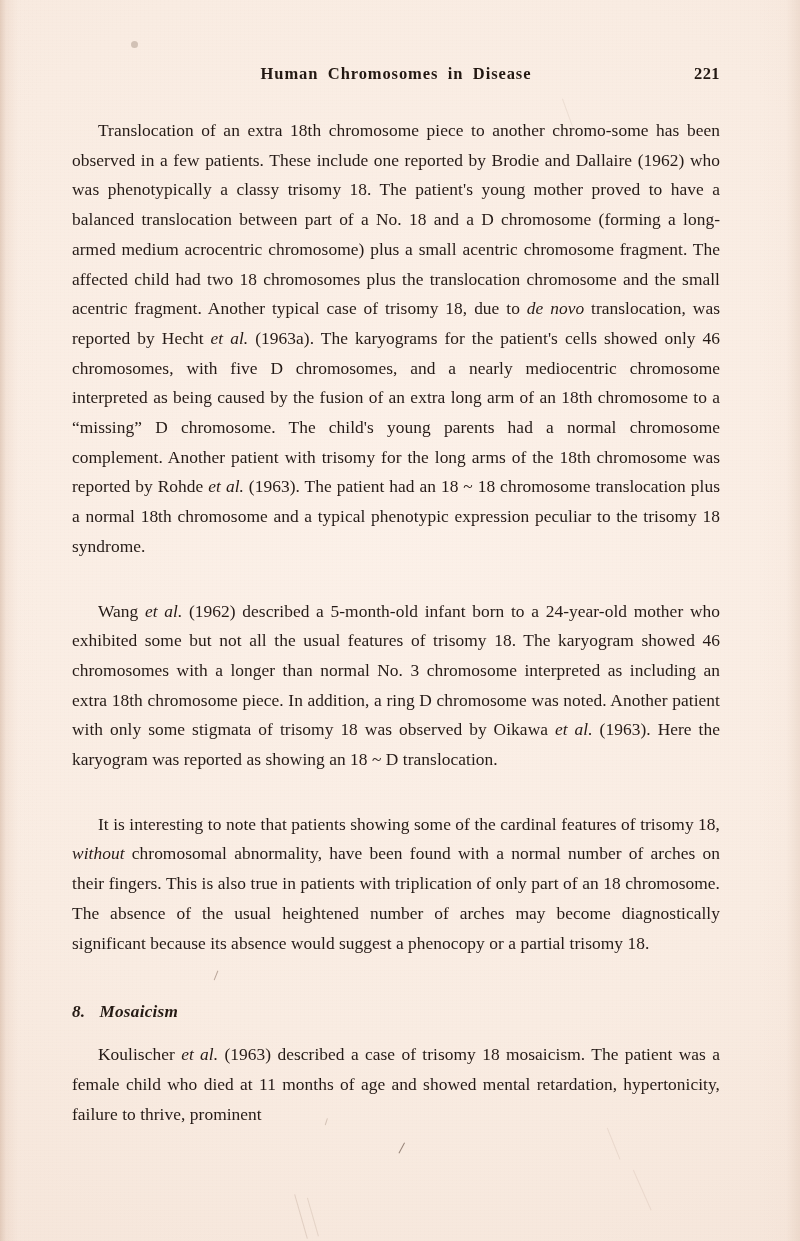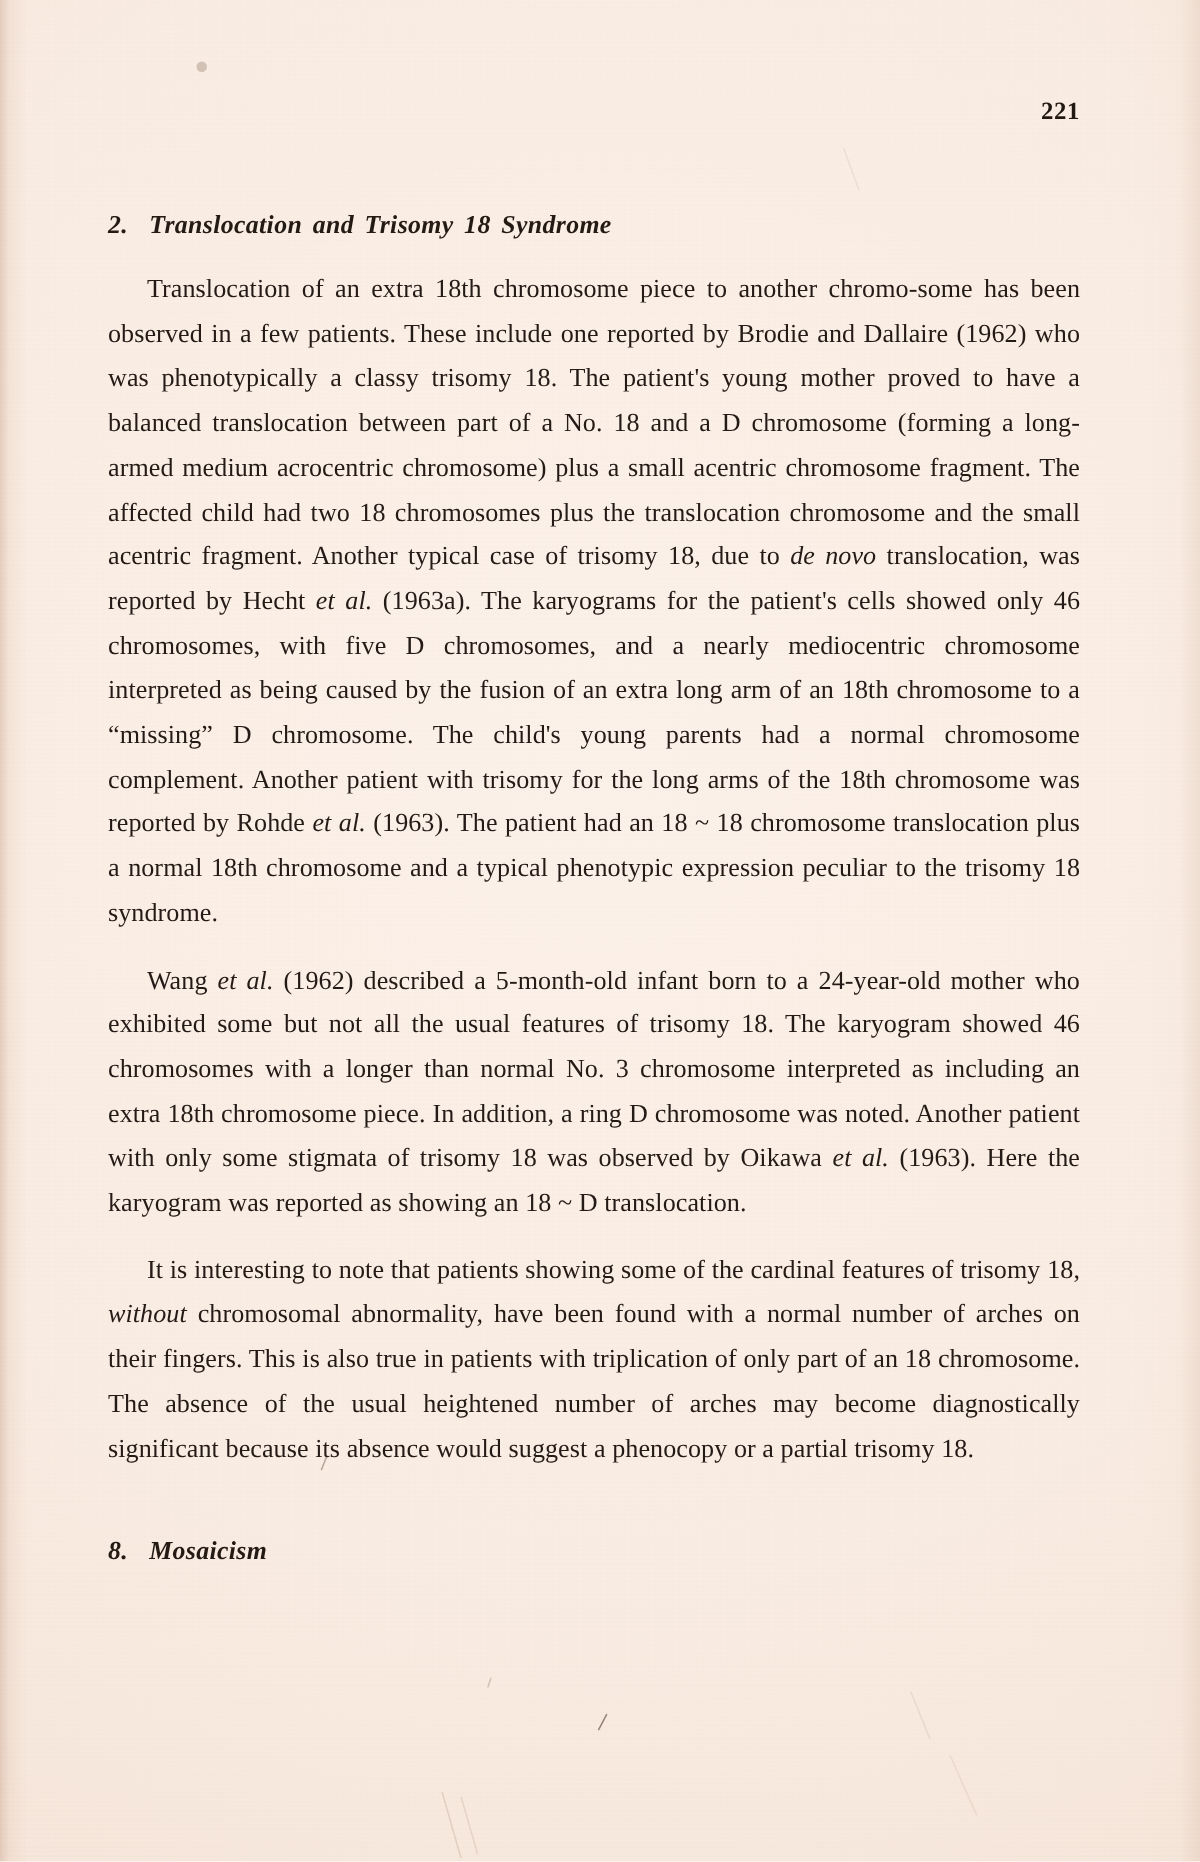--- a/index.html
+++ b/index.html
@@ -108,21 +108,21 @@
     margin: 0;
     font-size: 17.4px;
     line-height: 29.7px;
     text-align: justify;
     text-justify: inter-word;
     letter-spacing: 0.05px;
     color: #241a16;
     hyphens: none;
   }
   p.body.indent { text-indent: 26px; }
-  p.body.gap-md { margin-top: 15px; }
+  p.body.gap-md { margin-top: 35px; }
   p.body.first-after-head { margin-top: 18px; }
 
   p.body i { }
 
   
   .mark {
     position: absolute;
     pointer-events: none;
   }
   .mark-a {
@@ -181,33 +181,34 @@
   }
 </style>
 </head>
 <body>
 
 <div class="page">
 
   <div class="content">
 
     <div class="runhead">
+      <span class="runhead-title">Human Chromosomes in Disease</span>
       <span class="runhead-folio">221</span>
     </div>
 
-    <h2 class="heading h-first">2.  Translocation and Trisomy 18 Syndrome</h2>
 
     <p class="body indent first-after-head"><span>Translocation of an extra 18th chromosome piece to another chromo-some has been observed in a few patients. These include one reported by Brodie and Dallaire (1962) who was phenotypically a classy trisomy 18. The patient's young mother proved to have a balanced translocation between part of a No. 18 and a D chromosome (forming a long-armed medium acrocentric chromosome) plus a small acentric chromosome fragment. The affected child had two 18 chromosomes plus the translocation chromosome and the small acentric fragment. Another typical case of trisomy 18, due to </span><i>de novo</i><span> translocation, was reported by Hecht </span><i>et al.</i><span> (1963a). The karyograms for the patient's cells showed only 46 chromosomes, with five D chromosomes, and a nearly mediocentric chromosome interpreted as being caused by the fusion of an extra long arm of an 18th chromosome to a “missing” D chromosome. The child's young parents had a normal chromosome complement. Another patient with trisomy for the long arms of the 18th chromosome was reported by Rohde </span><i>et al.</i><span> (1963). The patient had an 18 ~ 18 chromosome translocation plus a normal 18th chromosome and a typical phenotypic expression peculiar to the trisomy 18 syndrome.</span></p>
 
     <p class="body indent gap-md"><span>Wang </span><i>et al.</i><span> (1962) described a 5-month-old infant born to a 24-year-old mother who exhibited some but not all the usual features of trisomy 18. The karyogram showed 46 chromosomes with a longer than normal No. 3 chromosome interpreted as including an extra 18th chromosome piece. In addition, a ring D chromosome was noted. Another patient with only some stigmata of trisomy 18 was observed by Oikawa </span><i>et al.</i><span> (1963). Here the karyogram was reported as showing an 18 ~ D translocation.</span></p>
 
     <p class="body indent gap-md"><span>It is interesting to note that patients showing some of the cardinal features of trisomy 18, </span><i>without</i><span> chromosomal abnormality, have been found with a normal number of arches on their fingers. This is also true in patients with triplication of only part of an 18 chromosome. The absence of the usual heightened number of arches may become diagnostically significant because its absence would suggest a phenocopy or a partial trisomy 18.</span></p>
 
     <h2 class="heading h-later">8.  Mosaicism</h2>
 
+    <p class="body indent first-after-head"><span>Koulischer </span><i>et al.</i><span> (1963) described a case of trisomy 18 mosaicism. The patient was a female child who died at 11 months of age and showed mental retardation, hypertonicity, failure to thrive, prominent</span></p>
 
   </div>
 
   <span class="mark mark-i"></span>
   <span class="mark mark-h"></span>
   <span class="mark mark-a"></span>
   <span class="mark mark-c"></span>
   <span class="mark mark-b"></span>
   <span class="mark mark-d"></span>
   <span class="mark mark-e"></span>

